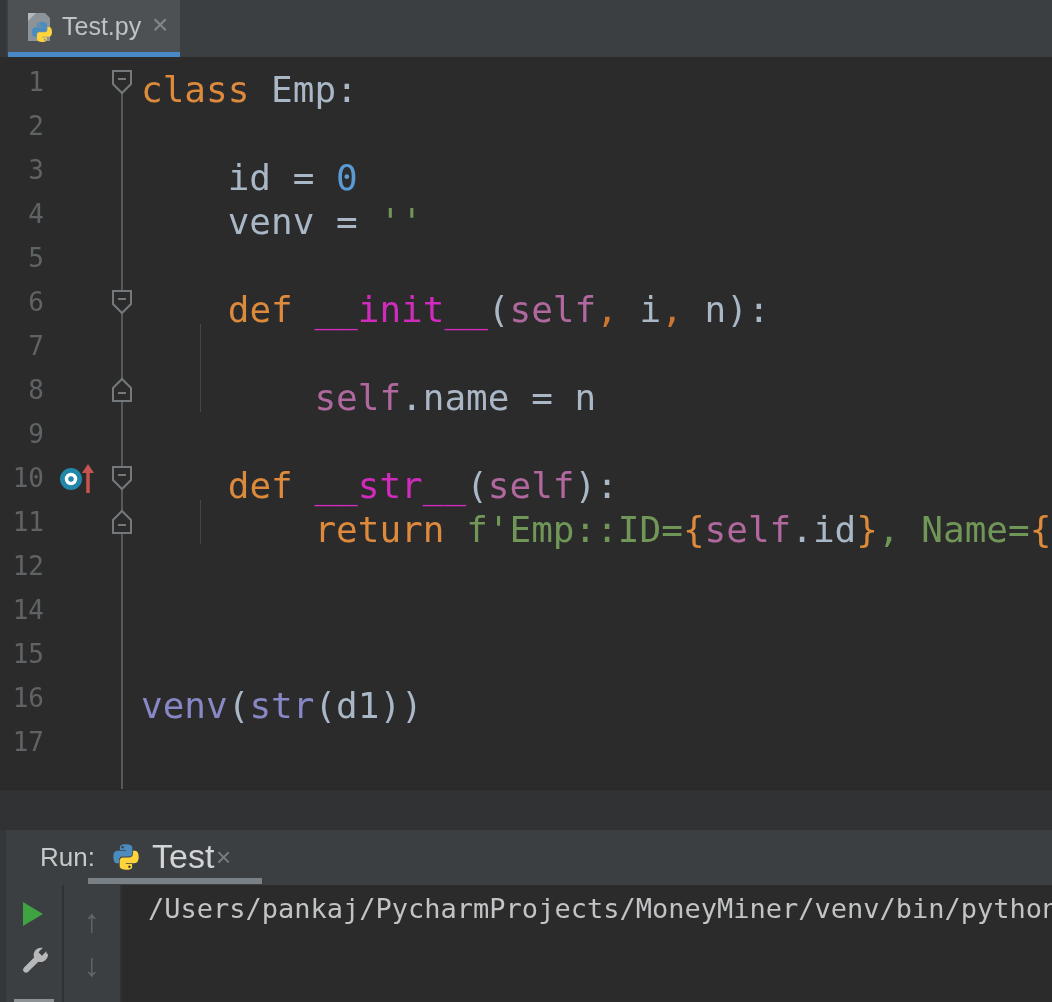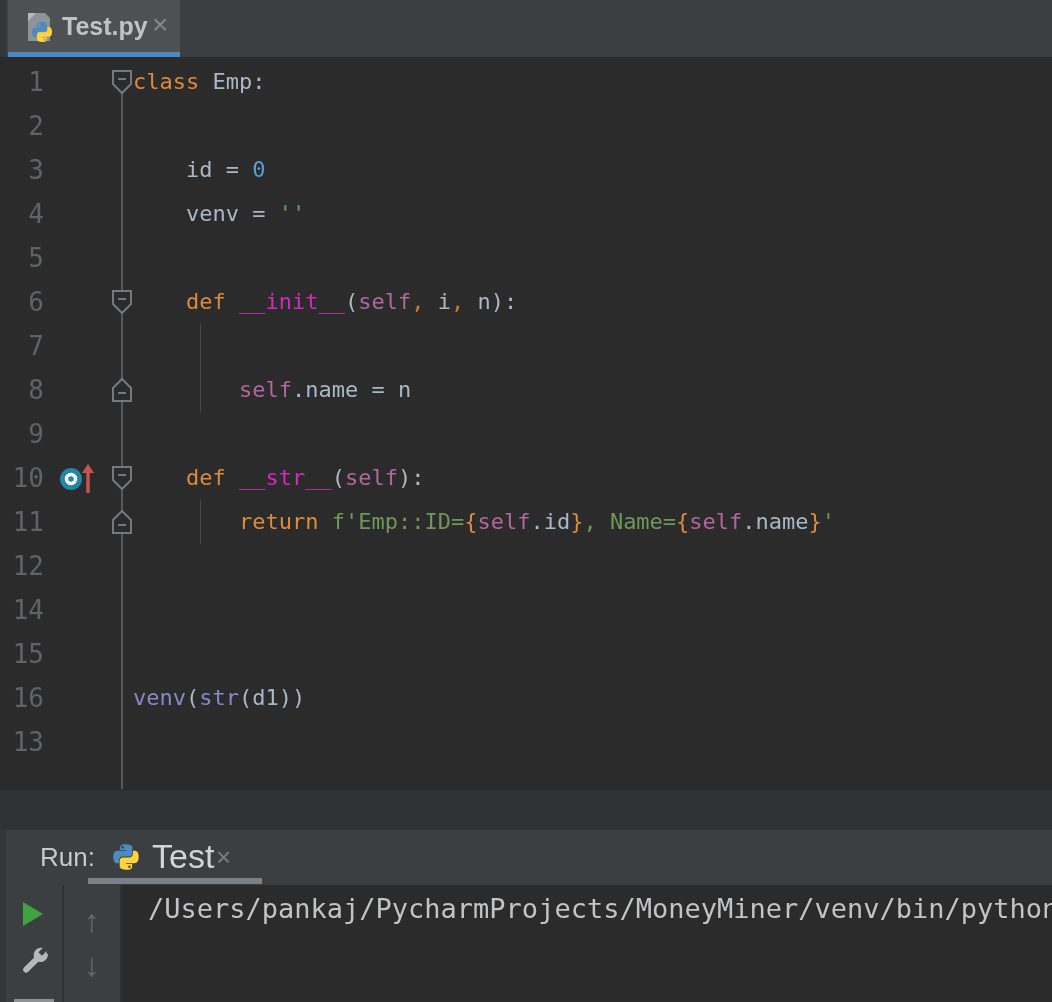--- a/index.html
+++ b/index.html
@@ -4,34 +4,34 @@
 <style>
   html,body{margin:0;padding:0;background:#2b2b2b;}
   #app{position:relative;width:1052px;height:1002px;overflow:hidden;background:#2b2b2b;
        font-family:"Liberation Sans",sans-serif;}
   
   #tabbar{position:absolute;left:0;top:0;width:1052px;height:57px;background:#3c3f41;}
   #tabbar .left-edge{position:absolute;left:0;top:0;width:6px;height:57px;background:#33363a;}
   .editor-tab{position:absolute;left:8px;top:0;width:172px;height:57px;background:#4d5154;cursor:pointer;}
   .editor-tab .accent{position:absolute;left:0;bottom:0;width:100%;height:5px;background:var(--accent-blue);}
   .editor-tab .tab-icon{position:absolute;left:14px;top:11px;width:32px;height:34px;}
-  .editor-tab .tab-title{position:absolute;left:54px;top:0;line-height:52px;font-size:25px;color:#c0c3c5;font-weight:bold;}
+  .editor-tab .tab-title{position:absolute;left:54px;top:0;line-height:52px;font-size:25px;color:#c0c3c5;}
   .editor-tab .tab-close{position:absolute;left:144px;top:0;line-height:50px;font-size:28px;color:#83888b;cursor:pointer;}
   
   #editor{position:absolute;left:0;top:57px;width:1052px;height:732px;background:#2b2b2b;overflow:hidden;}
   #editor .fold-vline{position:absolute;left:121px;top:36px;width:2px;height:696px;background:#55595b;}
   .indent-guide{position:absolute;width:1px;background:#44484a;}
   #lines{position:absolute;left:0;top:3px;width:100%;}
   .code-row{position:relative;height:44px;}
   .code-row .ln{position:absolute;left:0;top:0;width:44px;text-align:right;
       font-family:"DejaVu Sans Mono",monospace;font-size:26px;line-height:44px;color:#606366;}
   .code-row .fold{position:absolute;left:110px;top:8px;width:24px;height:28px;}
   .code-row .ovr{position:absolute;left:58px;top:6px;width:42px;height:34px;}
-  .code-row pre{position:absolute;left:133px;top:0;margin:0;
-      font-family:"DejaVu Sans Mono",monospace;font-size:22px;line-height:44px;white-space:pre;}
+  .code-row pre{position:absolute;left:133px;top:0;margin:8px;
+      font-family:"DejaVu Sans Mono",monospace;font-size:36px;line-height:44px;white-space:pre;}
   .c-kw{color:var(--c-kw);} .c-default{color:var(--c-default);} .c-num{color:var(--c-num);}
   .c-str{color:var(--c-str);} .c-magic{color:var(--c-magic);} .c-self{color:var(--c-self);}
   .c-builtin{color:var(--c-builtin);} .c-comma{color:var(--c-comma);} .c-brace{color:var(--c-brace);}
   .fold svg .f-shape{fill:#2b2b2b;stroke:#75797c;stroke-width:2;}
   .fold svg .f-minus{stroke:#75797c;stroke-width:2;}
   
   #splitter{position:absolute;left:0;top:789px;width:1052px;height:41px;background:#303234;border-top:1px solid #262829;box-sizing:border-box;}
   
   #run-header{position:absolute;left:0;top:830px;width:1052px;height:55px;background:#3c3f41;}
   #run-header .left-edge{position:absolute;left:0;top:0;width:6px;height:55px;background:#33363a;}
@@ -165,21 +165,21 @@
         </div>
         <div class="code-row">
           <span class="ln">15</span>
           <pre></pre>
         </div>
         <div class="code-row">
           <span class="ln">16</span>
           <pre><span class="c-builtin">venv</span><span class="c-default">(</span><span class="c-builtin">str</span><span class="c-default">(d1))</span></pre>
         </div>
         <div class="code-row">
-          <span class="ln">13</span>
+          <span class="ln">17</span>
           <pre></pre>
         </div>
       </div>
   </div>
 
   <div id="splitter"></div>
 
   <div id="run-header">
     <div class="left-edge"></div>
     <span class="run-label">Run:</span>

